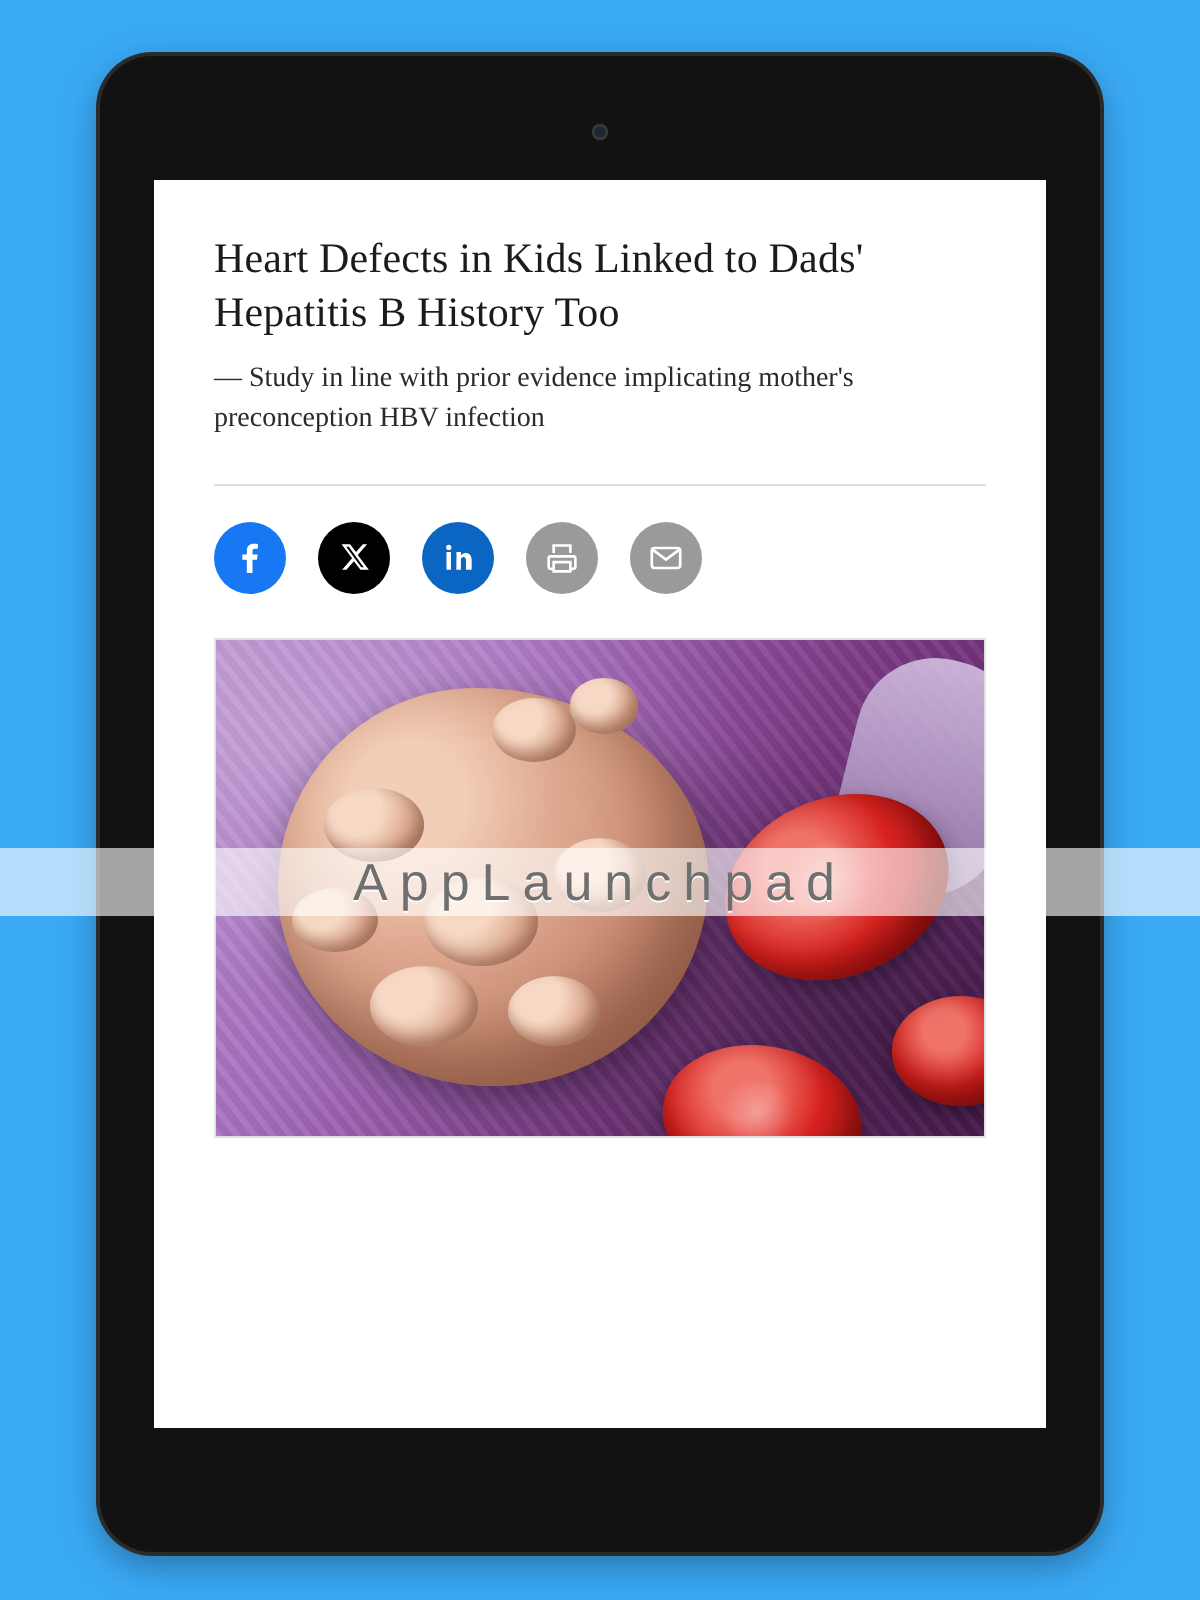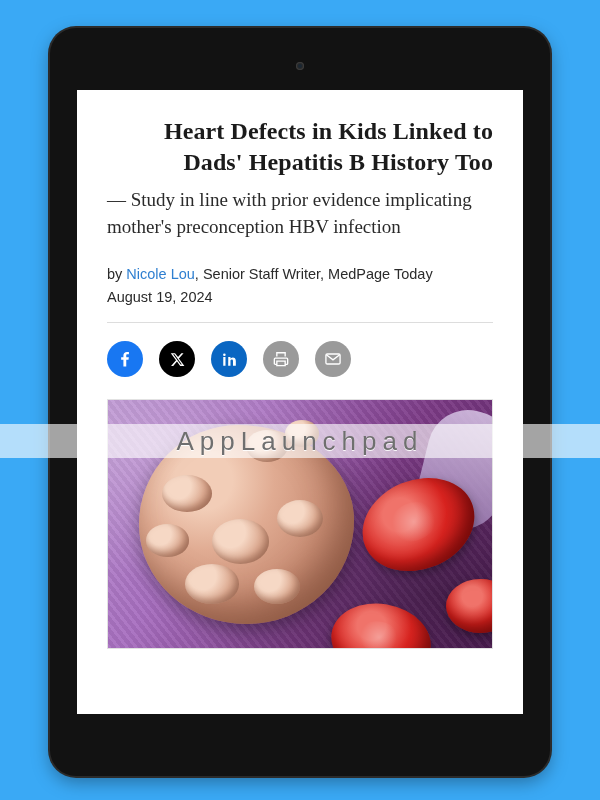--- a/index.html
+++ b/index.html
@@ -64,31 +64,30 @@
     background: #ffffff;
     overflow: hidden;
   }
   .article {
     padding: 26px 30px 0 30px;
     box-sizing: border-box;
   }
 
   .headline {
     font-family: "Liberation Serif", serif;
-    font-size: 24px;
+    font-size: 21px;
     line-height: 1.28;
     color: #1b1b1b;
     margin: 0 0 10px 0;
-    font-weight: 700;
+    font-weight: 400;
     letter-spacing: 0.1px;
-    text-align: right;
   }
   .deck {
     font-family: "Liberation Serif", serif;
-    font-size: 19px;
+    font-size: 14px;
     line-height: 1.42;
     color: #2a2a2a;
     margin: 0 0 22px 0;
     font-weight: 400;
   }
   .byline {
     font-family: "Liberation Sans", sans-serif;
     font-size: 14.5px;
     color: #2b2b2b;
     line-height: 1.55;
@@ -216,24 +215,20 @@
 
     <div class="camera"></div>
 
     <div class="screen">
       <div class="article">
 
         <h1 class="headline">Heart Defects in Kids Linked to Dads' Hepatitis B History Too</h1>
 
         <p class="deck">— Study in line with prior evidence implicating mother's preconception HBV infection</p>
 
-        <div class="byline">
-          <span>by </span><a href="#">Nicole Lou</a><span>, Senior Staff Writer, MedPage Today</span>
-          <span class="date">August 19, 2024</span>
-        </div>
 
         <hr class="rule">
 
         <div class="share-row">
 
           <div class="share-btn fb">
             <span>
               <svg width="20" height="20" viewBox="0 0 24 24" aria-hidden="true">
                 <path fill="#ffffff" d="M13.5 21v-8h2.7l.4-3.1h-3.1V7.9c0-.9.25-1.5 1.55-1.5H16.7V3.6c-.3-.04-1.3-.13-2.47-.13-2.45 0-4.13 1.5-4.13 4.24V9.9H7.4V13h2.7v8h3.4z"></path>
               </svg>

